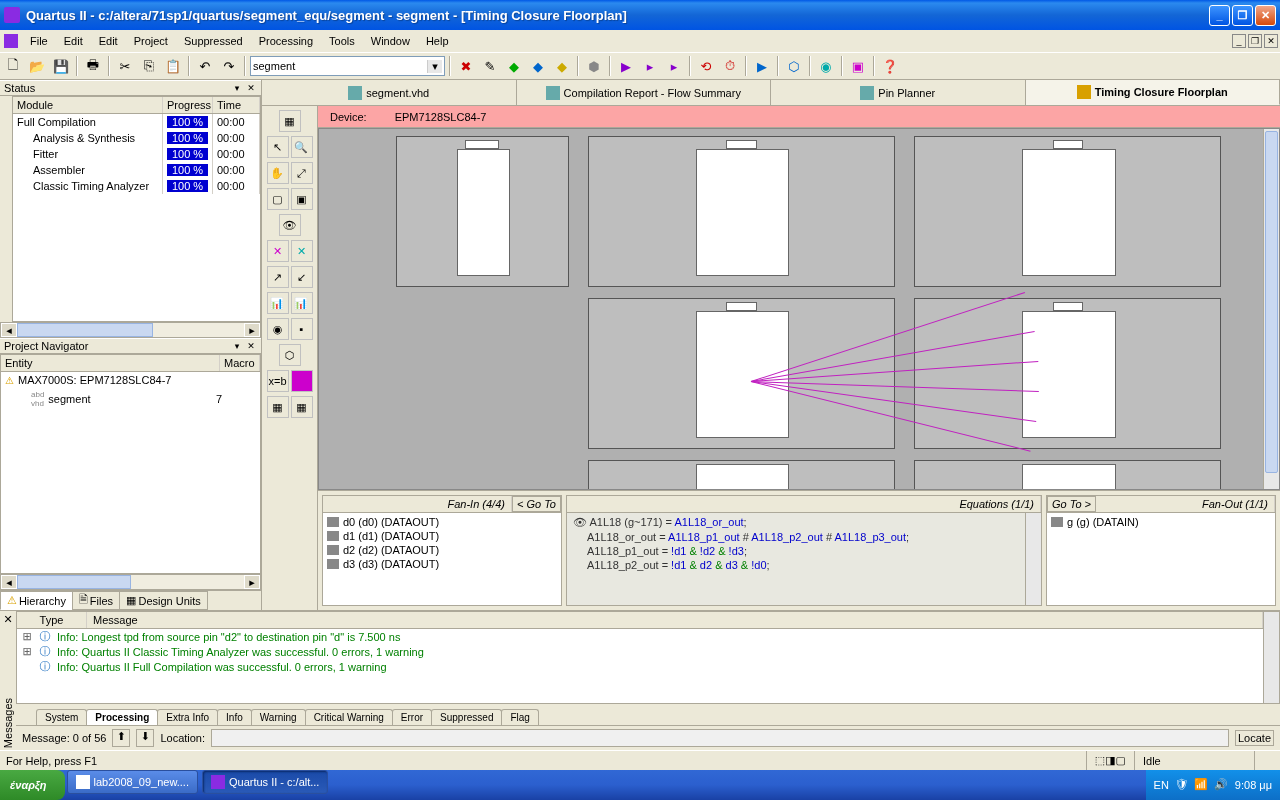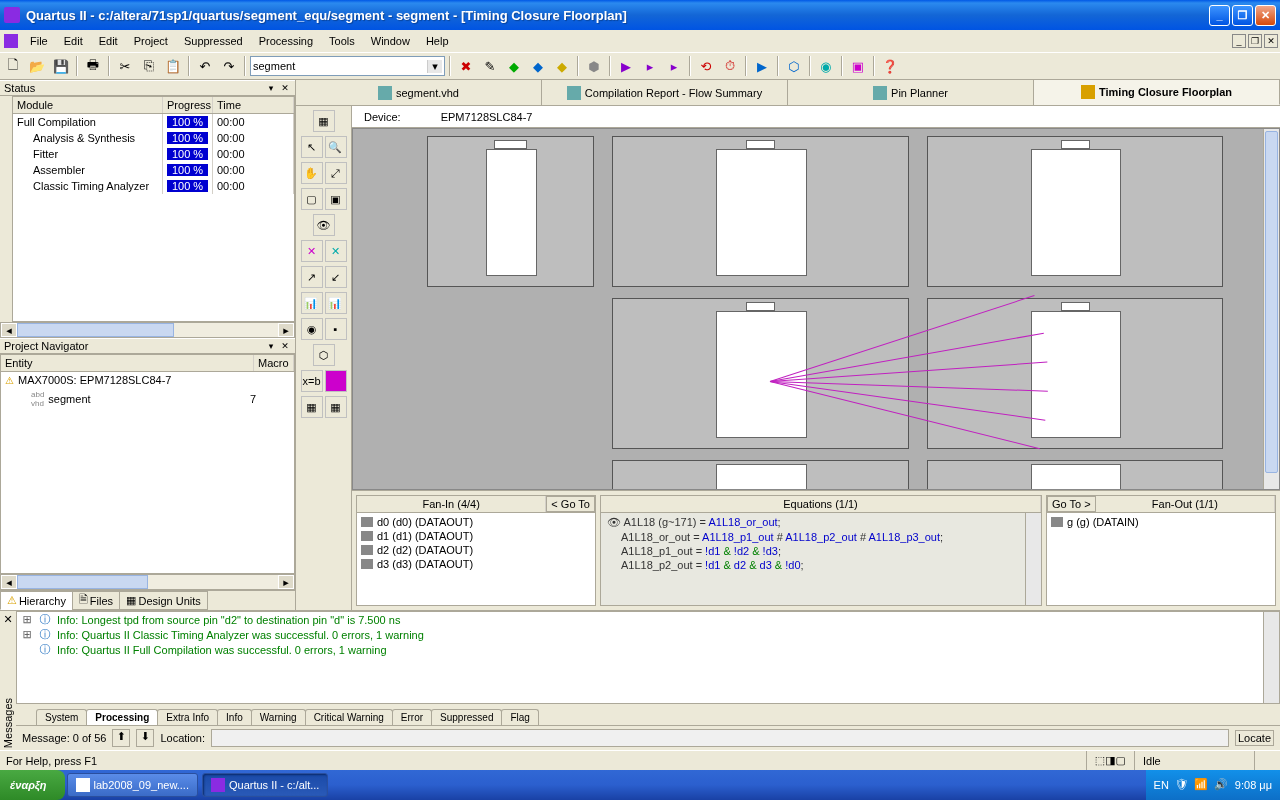--- a/index.html
+++ b/index.html
@@ -24,21 +24,21 @@
 .tool-btn { width: 22px; height: 22px; display: flex; align-items: center; justify-content: center; cursor: pointer; border: 1px solid transparent; font-size: 13px; }
 .tool-sep { width: 2px; height: 20px; border-left: 1px solid #aca899; border-right: 1px solid #fff; margin: 0 2px; }
 .tool-combo { width: 195px; height: 20px; border: 1px solid #7f9db9; background: #fff; display: flex; align-items: center; padding: 0 2px; }
 .tool-combo span { flex: 1; }
 .tool-combo .arrow { width: 15px; text-align: center; background: #e8e8e8; border-left: 1px solid #ccc; }
 
 
 .main-area { flex: 1; display: flex; min-height: 0; }
 
 
-.left-col { width: 296px; display: flex; flex-direction: column; background: #ece9d8; border-right: 1px solid #aca899; }
+.left-col { width: 262px; display: flex; flex-direction: column; background: #ece9d8; border-right: 1px solid #aca899; }
 .panel-title { height: 16px; background: #ece9d8; display: flex; align-items: center; padding: 0 4px; border-top: 1px solid #fff; border-bottom: 1px solid #aca899; }
 .panel-title .label { flex: 1; }
 .panel-title .ctrl { width: 12px; text-align: center; cursor: pointer; font-size: 9px; margin-left: 2px; }
 .status-panel { height: 242px; display: flex; flex-direction: column; }
 .grid-header, .grid-row { display: flex; background: #fff; }
 .grid-header { background: #ece9d8; border-bottom: 1px solid #aca899; }
 .grid-header > div, .grid-row > div { padding: 2px 4px; border-right: 1px solid #d4d0c8; overflow: hidden; white-space: nowrap; }
 .col-module { width: 150px; }
 .col-prog { width: 50px; text-align: center; }
 .col-time { flex: 1; }
@@ -69,37 +69,37 @@
 .doc-tab.active { background: #f5f3e9; border-bottom: 1px solid #f5f3e9; font-weight: bold; }
 .doc-tab .ico { width: 14px; height: 14px; background: #6aa; }
 .doc-tab.active .ico { background: #d8a000; }
 
 .design-body { flex: 1; display: flex; min-height: 0; }
 .side-toolbar { width: 56px; background: #ece9d8; border-right: 1px solid #aca899; padding: 4px 2px; display: flex; flex-direction: column; gap: 4px; align-items: center; }
 .side-toolbar .row { display: flex; gap: 2px; }
 .side-btn { width: 22px; height: 22px; border: 1px solid #c0c0c0; background: #ece9d8; cursor: pointer; display: flex; align-items: center; justify-content: center; font-size: 11px; }
 
 .fp-area { flex: 1; display: flex; flex-direction: column; min-height: 0; }
-.device-bar { height: 22px; display: flex; align-items: center; padding: 0 12px; background: #ffffff; border-bottom: 1px solid #aca899; gap: 40px; }
+.device-bar { height: 22px; display: flex; align-items: center; padding: 0 12px; background: #fca5a5; border-bottom: 1px solid #aca899; gap: 28px; }
 .floorplan { flex: 1; background: #b0b0b0; position: relative; overflow: hidden; border: 1px solid #888; }
 .fp-scroll-v { position: absolute; right: 0; top: 0; bottom: 0; width: 16px; background: #e8e8e8; border-left: 1px solid #aca899; }
 .fp-scroll-v .thumb-v { position: absolute; top: 2px; left: 1px; right: 1px; height: 95%; background: #c9d8f1; border: 1px solid #98b4e2; border-radius: 2px; }
 .lab { position: absolute; background: #bebebe; border: 1px solid #555; }
 .lab::before { content: ''; position: absolute; top: 8%; left: 35%; width: 30%; height: 84%; background: #fff; border: 1px solid #666; }
 .cell-top { position: absolute; top: 2%; left: 40%; width: 20%; height: 6%; background: #fff; border: 1px solid #666; }
 .net-line { position: absolute; height: 1px; background: #c020c0; transform-origin: left center; }
 
 
 .info-panels { height: 120px; display: flex; gap: 4px; padding: 4px; background: #ece9d8; border-top: 1px solid #aca899; }
 .info-panel { border: 1px solid #aca899; display: flex; flex-direction: column; background: #ece9d8; }
 .info-panel.left { width: 240px; }
 .info-panel.mid { flex: 1; }
 .info-panel.right { width: 230px; }
 .ip-header { display: flex; background: #ece9d8; border-bottom: 1px solid #aca899; }
-.ip-header > div { padding: 2px 6px; text-align: center; border-right: 1px solid #d4d0c8; }
+.ip-header > div { padding: 2px 6px; text-align: right; border-right: 1px solid #d4d0c8; font-style: italic; }
 .ip-header .flex { flex: 1; }
 .ip-header .btn { background: #ece9d8; border: 1px solid #aca899; cursor: pointer; padding: 1px 4px; }
 .ip-body { flex: 1; background: #fff; overflow: auto; padding: 2px 4px; }
 .ip-body .row { display: flex; align-items: center; gap: 4px; padding: 1px 0; }
 .ip-body .ico { width: 12px; height: 10px; background: #888; }
 .eq-line { padding: 1px 0 1px 16px; color: #333; }
 .eq-line .blue { color: #0000cc; }
 .eq-line .green { color: #008000; }
 .ip-scroll { width: 16px; background: #e8e8e8; border-left: 1px solid #aca899; }
 
@@ -128,21 +128,21 @@
 .msg-footer .loc-input { flex: 1; height: 18px; border: 1px solid #aca899; background: #f0f0f0; padding: 0 4px; }
 .msg-footer .btn { padding: 1px 2px; border: 1px solid #aca899; background: #ece9d8; cursor: pointer; }
 .msg-footer .nav-btn { width: 18px; height: 18px; border: 1px solid #aca899; text-align: center; cursor: pointer; background: #ece9d8; }
 
 
 .statusbar { height: 20px; background: #ece9d8; border-top: 1px solid #fff; display: flex; align-items: center; padding: 0 6px; }
 .statusbar .cell { padding: 0 8px; border-left: 1px solid #aca899; height: 100%; display: flex; align-items: center; }
 .statusbar .flex { flex: 1; }
 
 
-.taskbar { height: 30px; background: linear-gradient(to bottom, #3168d5 0%, #2b5fce 50%, #1941a5 100%); display: flex; align-items: center; color: #fff; border-radius: 13px; }
+.taskbar { height: 30px; background: linear-gradient(to bottom, #3168d5 0%, #2b5fce 50%, #1941a5 100%); display: flex; align-items: flex-start; color: #fff; border-radius: 13px; }
 .start-btn { height: 100%; padding: 0 18px 0 10px; background: linear-gradient(to bottom, #49a942 0%, #2e8a27 100%); display: flex; align-items: center; font-weight: bold; font-style: italic; font-size: 16px; border-radius: 0 8px 8px 0; cursor: pointer; }
 .task-item { height: 24px; margin: 0 2px; padding: 0 8px; background: linear-gradient(#5a8ce8,#3a6bc7); border: 1px solid #2a4f9e; border-radius: 3px; display: flex; align-items: center; gap: 4px; cursor: pointer; font-size: 11px; max-width: 160px; overflow: hidden; white-space: nowrap; }
 .task-item.active { background: linear-gradient(#1a4aa8,#2a5ab8); box-shadow: inset 1px 1px 2px #0a2a6a; }
 .task-item .ico { width: 14px; height: 14px; background: #fff; }
 .tray { margin-left: auto; height: 100%; background: linear-gradient(#1290e9,#0d6fc7); display: flex; align-items: center; padding: 0 8px; gap: 6px; font-size: 11px; }
 .tray .ico { width: 14px; height: 14px; }
 </style>
 </head>
 <body>
 
@@ -478,20 +478,24 @@
 <div class="messages">
   <div class="msg-top">
     <div class="msg-side">
       <span>✕</span>
       <span class="vert">Messages</span>
     </div>
     <div style="flex:1;display:flex;flex-direction:column;min-height:0;">
       <div class="msg-grid">
         <div style="flex:1;display:flex;min-height:0;">
           <div style="flex:1;display:flex;flex-direction:column;">
+            <div class="msg-header">
+              <div class="col-type">Type</div>
+              <div class="col-msg">Message</div>
+            </div>
             <div class="msg-body" id="msg-body">
                 <div class="msg-row">
                   <span class="exp">⊞</span>
                   <span class="ico">ⓘ</span>
                   <span class="txt">Info: Longest tpd from source pin "d2" to destination pin "d" is 7.500 ns</span>
                 </div>
                 <div class="msg-row">
                   <span class="exp">⊞</span>
                   <span class="ico">ⓘ</span>
                   <span class="txt">Info: Quartus II Classic Timing Analyzer was successful. 0 errors, 1 warning</span>

